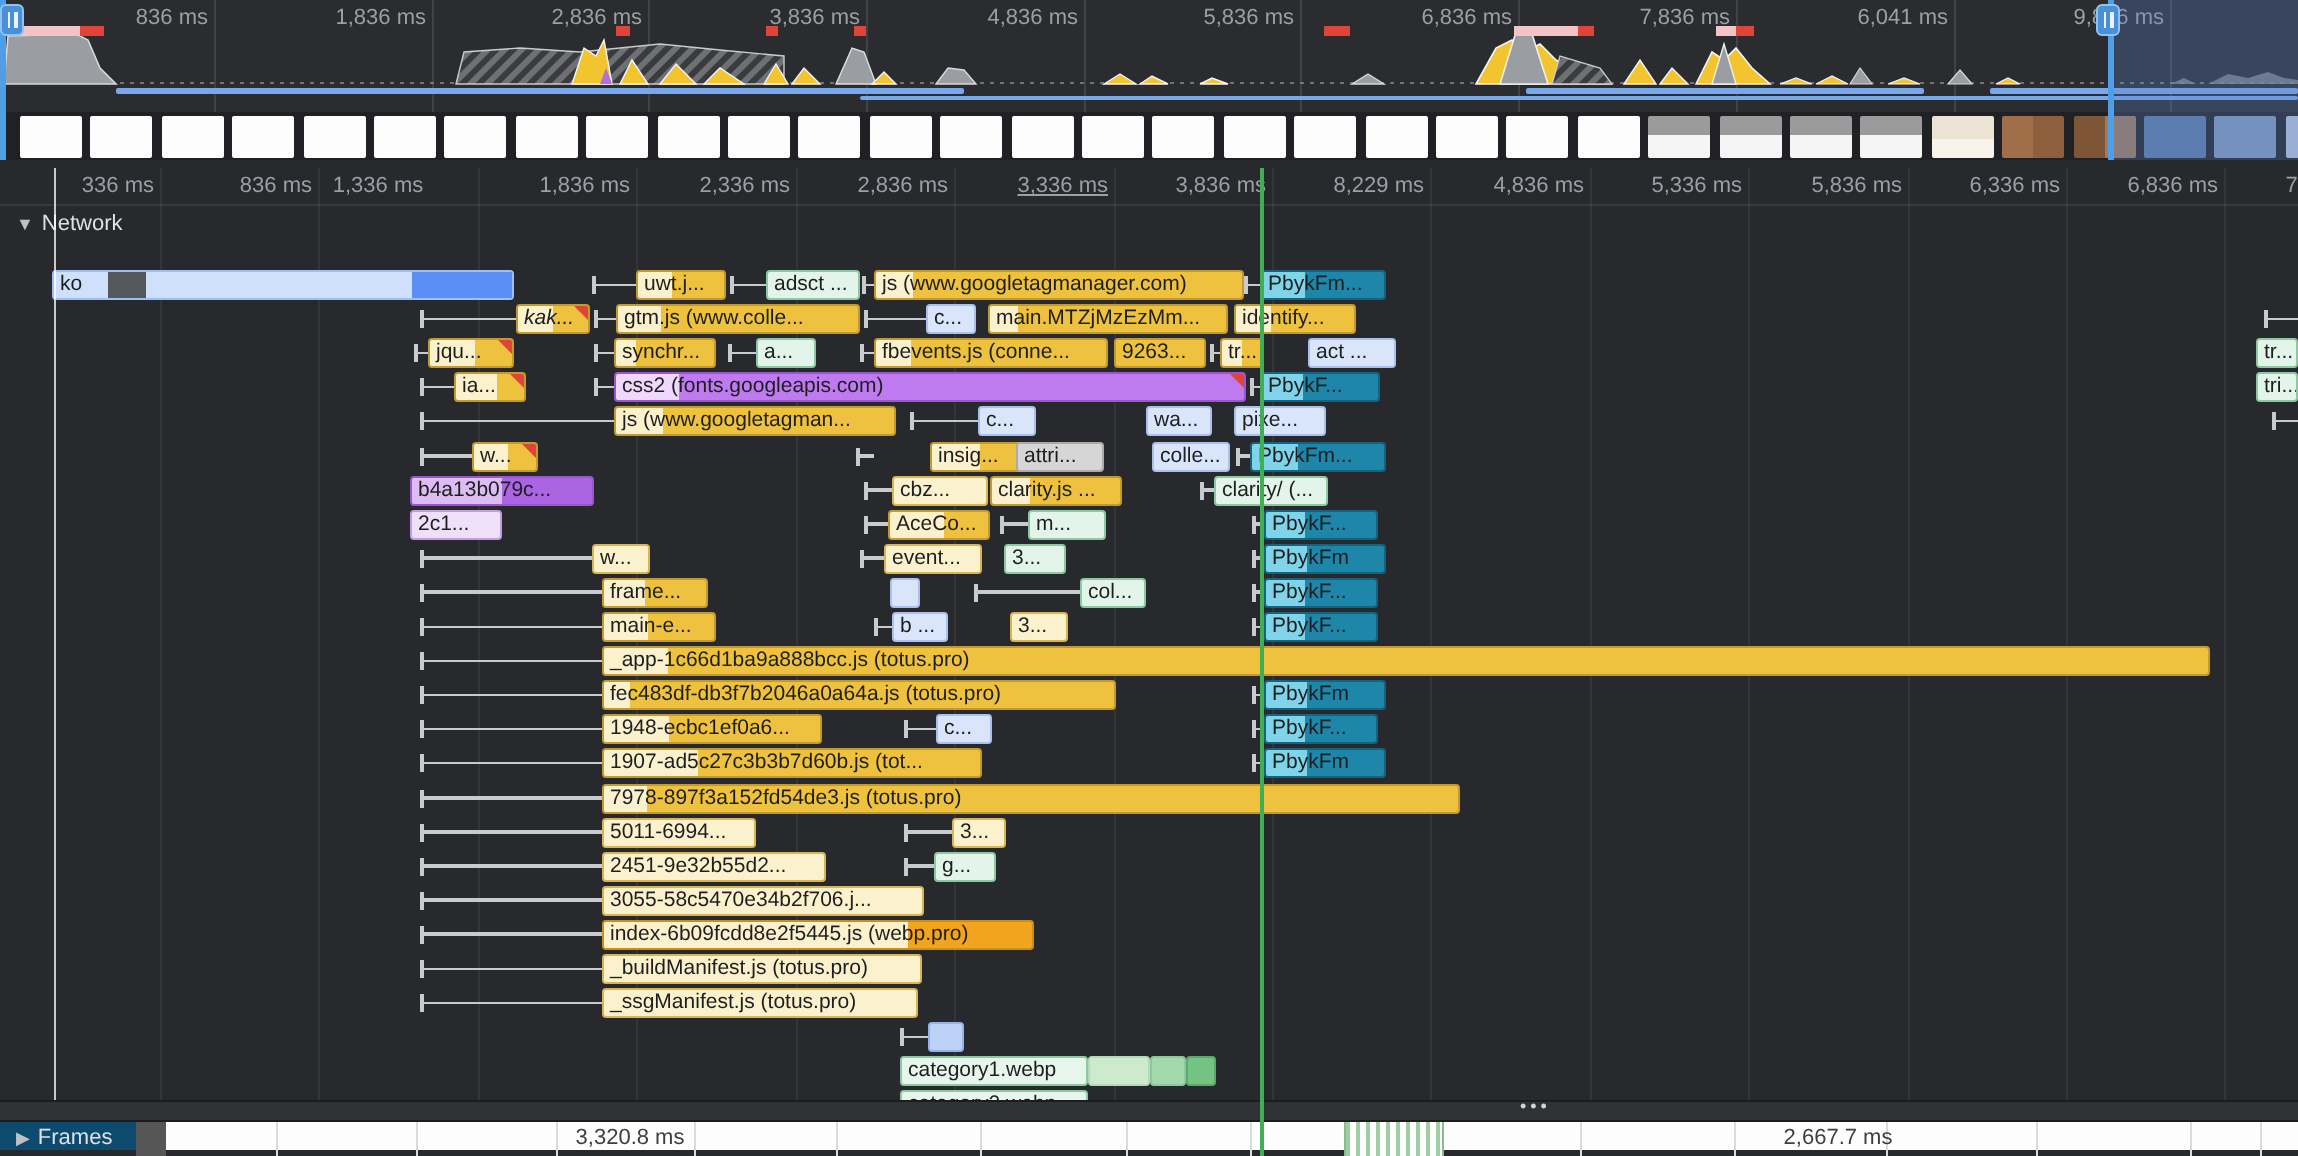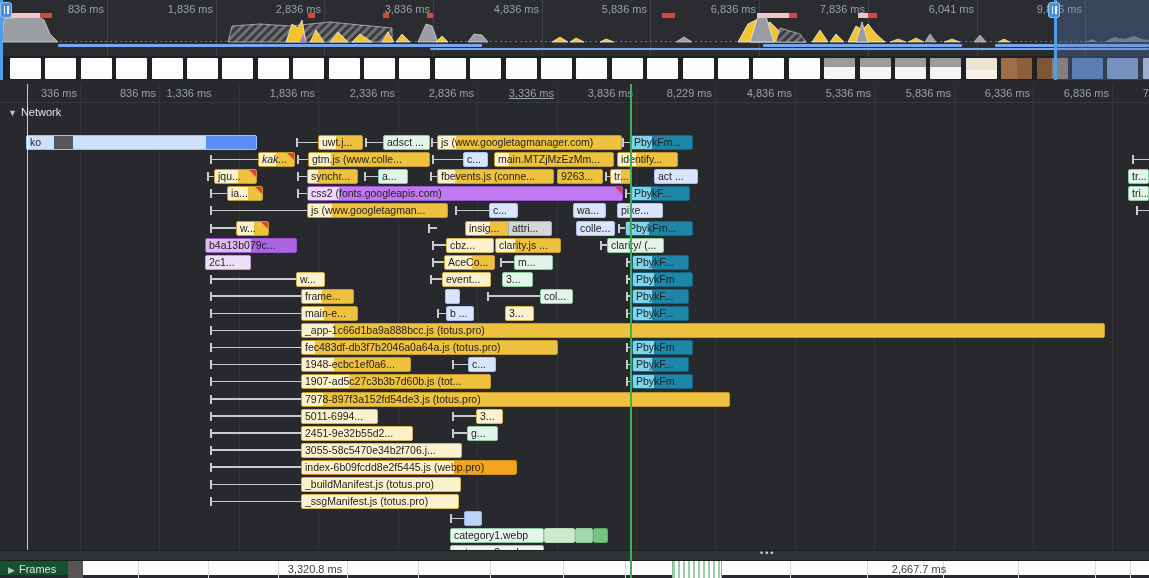--- a/index.html
+++ b/index.html
@@ -56,21 +56,21 @@
   }
   .wsk { position:absolute; height:9px; border-left:2px solid #c7cbcf; z-index:5; }
   .wsk i { position:absolute; left:0; right:0; top:3.5px; height:1.5px; background:#c7cbcf; display:block; }
   #doc-bar { position:absolute; background:#cfe0fc; border:1px solid #9dbef7; border-radius:2px; z-index:10;
              font-size:10.5px; line-height:13px; color:#1d1e1f; padding-left:3px; }
   #doc-bar .seg { position:absolute; top:0; bottom:0; }
   
   #divider { position:absolute; left:0; top:550px; width:1149px; height:11px; background:#303336; border-top:1px solid #1c1c1c; border-bottom:1px solid #1c1c1c; }
   #divider .dots { position:absolute; left:760px; top:-3px; color:#d2d4d6; font-size:9px; letter-spacing:2px; cursor:row-resize; }
   
-  #frames { position:absolute; left:0; top:561px; width:1149px; height:14px; background:#14532d; }
+  #frames { position:absolute; left:0; top:561px; width:1149px; height:14px; background:#0c4a6e; }
   #frames-label { position:absolute; left:8px; top:2px; font-size:11px; color:#dfe1e5; z-index:5; }
   #frames-label .tri { color:#bdc1c6; font-size:9px; margin-right:4px; }
   #frames-bar { position:absolute; left:68px; right:0; top:0; bottom:0; background:#fdfdfd;padding-left:43px; }
   #frames .fsep { position:absolute; top:0; width:1px; height:17px; background:#d9dbdd; }
   #frames .fdark { position:absolute; top:0; height:17px; background:#565656; }
   #frames .fstripe { position:absolute; top:0; height:17px;
      background:repeating-linear-gradient(90deg,#9fcda4 0 2px,#ffffff 2px 5px); border-left:1px solid #86bd8c; border-right:1px solid #86bd8c; }
   #frames .flabel { position:absolute; top:2px; font-size:11px; color:#3c4043; transform:translateX(-50%); }
 </style>
 </head>

